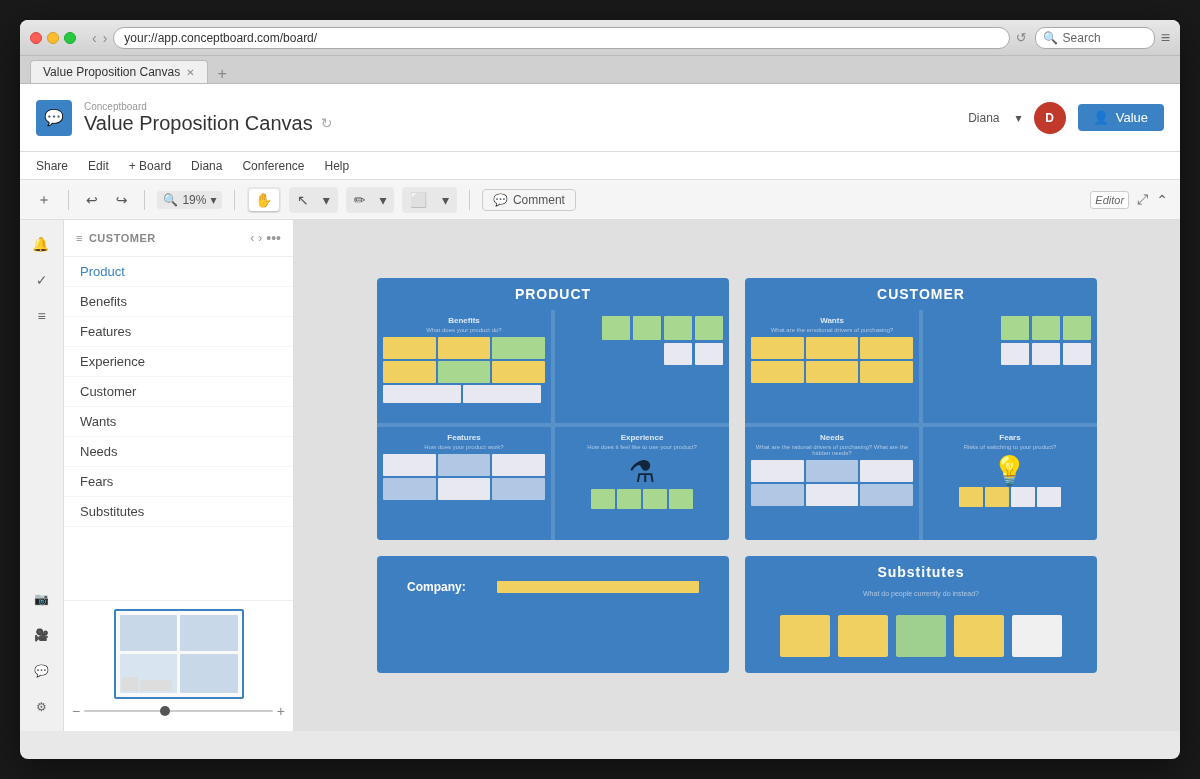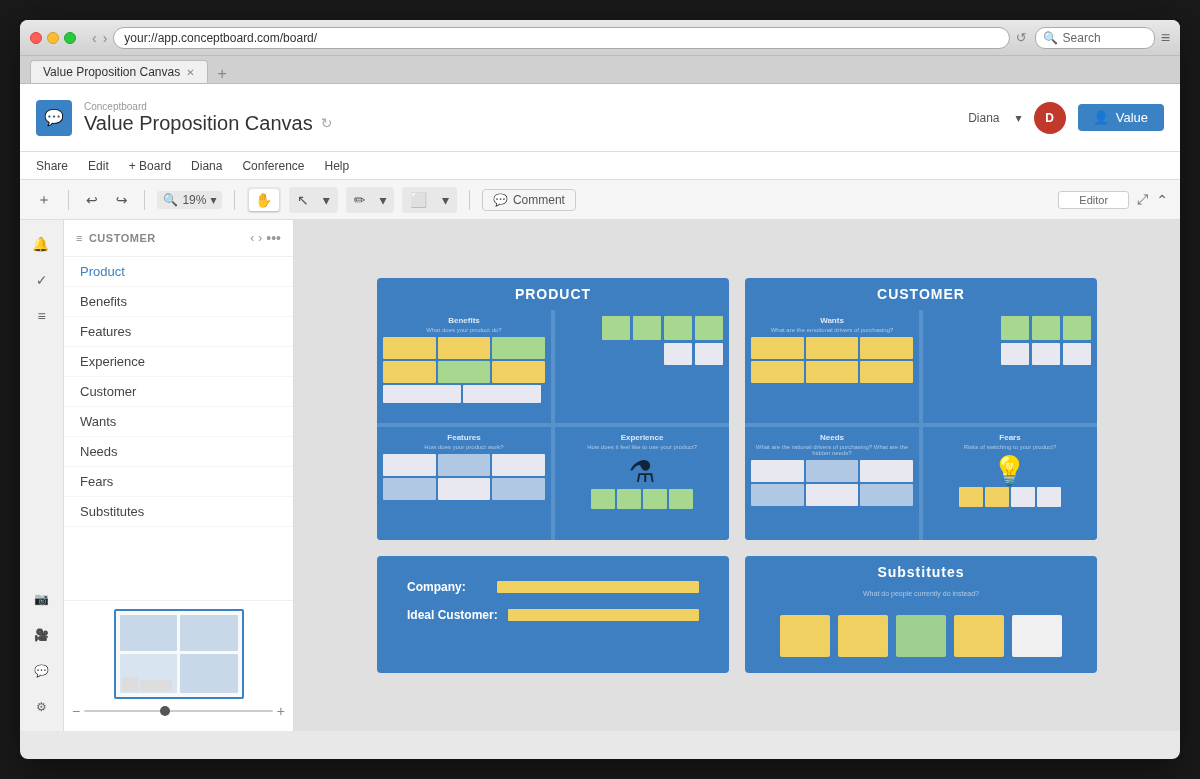--- a/index.html
+++ b/index.html
@@ -48,21 +48,21 @@
     
     .app-toolbar { background: #f5f5f5; border-bottom: 1px solid #ddd; padding: 4px 12px; display: flex; align-items: center; gap: 8px; height: 40px; }
     .toolbar-btn { background: none; border: none; cursor: pointer; color: #555; font-size: 14px; padding: 3px 5px; border-radius: 3px; }
     .toolbar-separator { width: 1px; background: #ccc; height: 20px; margin: 0 4px; }
     .zoom-control { display: flex; align-items: center; gap: 4px; font-size: 12px; color: #555; background: #e8e8e8; border-radius: 3px; padding: 2px 6px; cursor: pointer; }
     .tool-group { display: flex; align-items: center; gap: 2px; background: #e8e8e8; border-radius: 4px; padding: 2px; }
     .tool-btn { background: none; border: none; cursor: pointer; padding: 3px 6px; border-radius: 3px; font-size: 14px; color: #555; }
     .tool-btn.active { background: #fff; box-shadow: 0 1px 2px rgba(0,0,0,0.2); }
     .comment-btn { display: flex; align-items: center; gap: 5px; background: none; border: 1px solid #ccc; border-radius: 4px; padding: 3px 10px; font-size: 12px; color: #555; cursor: pointer; }
     .spacer { flex: 1; }
-    .editor-badge { background: #fff; border: 1px solid #ccc; border-radius: 3px; padding: 2px 20px; font-size: 11px; color: #666; }
+    .editor-badge { background: #fff; border: 1px solid #ccc; border-radius: 3px; padding: 2px 4px; font-size: 11px; color: #666; font-style: italic; }
     .fullscreen-btn { background: none; border: none; cursor: pointer; color: #666; font-size: 14px; }
 
     
     .app-content { display: flex; flex: 1; overflow: hidden; }
 
     
     .sidebar-icons { width: 44px; background: #f0f0f0; border-right: 1px solid #ddd; display: flex; flex-direction: column; align-items: center; padding: 8px 0; gap: 4px; }
     .sidebar-icon-btn { width: 32px; height: 32px; display: flex; align-items: center; justify-content: center; border-radius: 4px; cursor: pointer; color: #666; font-size: 14px; }
     .sidebar-icon-btn.active { color: #3b82c4; }
 
@@ -416,24 +416,20 @@
               </div>
             </div>
           </div>
 
           <div class="canvas-card info-card" style="background:#3d7fc1;">
             <div style="padding:24px 30px;">
               <div class="info-row">
                 <span class="info-label">Company:</span>
                 <div class="info-value-bar"></div>
               </div>
-              <div class="info-row">
-                <span class="info-label">Ideal Customer:</span>
-                <div class="info-value-bar"></div>
-              </div>
             </div>
           </div>
 
           <div class="canvas-card substitutes-card" style="background:#3d7fc1;">
             <div class="canvas-card-header">
               <span>Substitutes</span>
             </div>
             <div style="font-size:7px; color:#b0c8e4; text-align:center; padding:2px;">What do people currently do instead?</div>
             <div class="substitutes-notes">
               <div class="sub-note sticky-yellow"></div>

